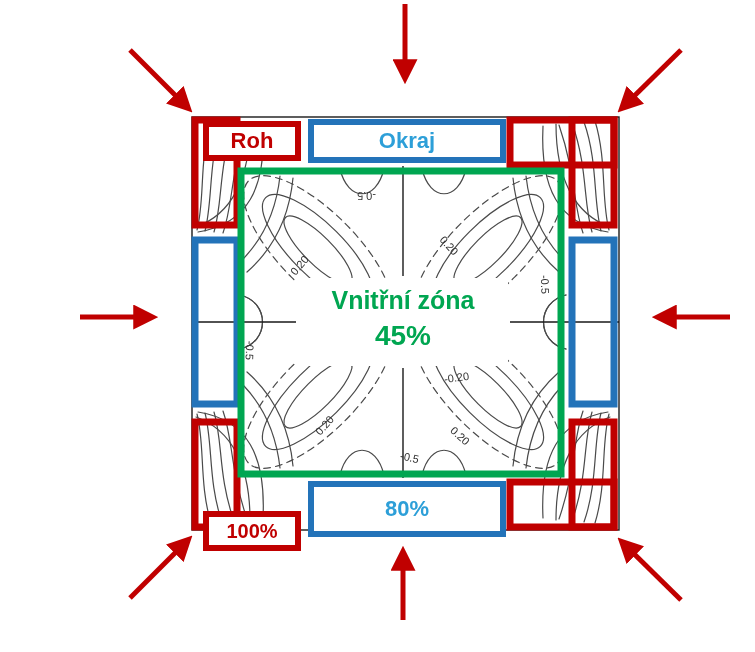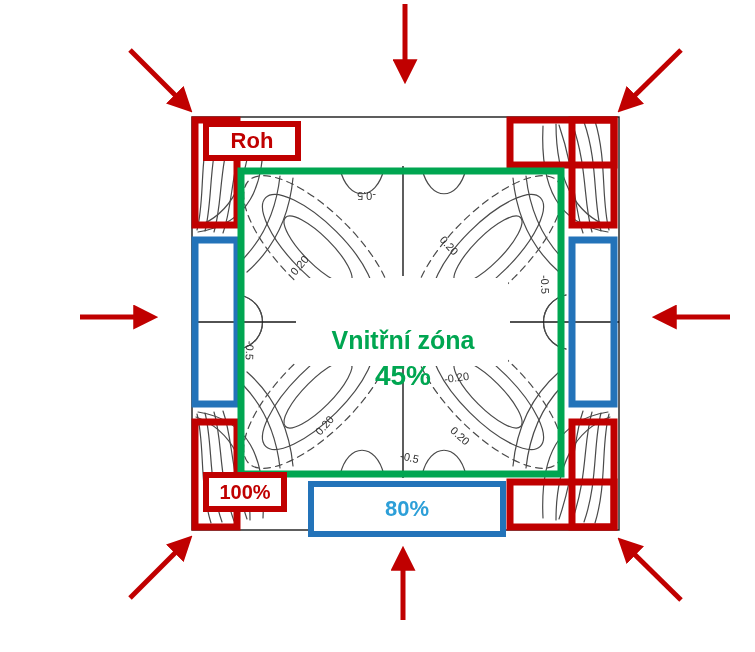--- a/index.html
+++ b/index.html
@@ -17,24 +17,24 @@
   .arrow{stroke:var(--c-red);stroke-width:5;fill:none;}
   .arrowhead{fill:var(--c-red);}
   .contour-label{fill:#333;font-size:11px;font-family:"Liberation Sans",sans-serif;}
   
   .zone-box{position:absolute;display:flex;align-items:center;justify-content:center;
             background:#fff;font-weight:bold;box-sizing:border-box;}
   .box-red{border:6px solid var(--c-red);color:var(--c-red);}
   .box-blue{border:6px solid var(--c-blue);color:var(--c-blue_text);}
   #roh-box{left:203px;top:121px;width:98px;height:40px;font-size:22px;}
   #okraj-box{left:308px;top:119px;width:198px;height:44px;font-size:22px;}
-  #pct100-box{left:203px;top:472px;width:84px;height:40px;font-size:20px;}
+  #pct100-box{left:203px;top:511px;width:98px;height:40px;font-size:20px;}
   #pct80-box{left:308px;top:481px;width:198px;height:56px;font-size:22px;}
   .center-label{position:absolute;left:253px;width:300px;text-align:center;
-                color:var(--c-green);font-weight:bold;margin-top:40px;}
+                color:var(--c-green);font-weight:bold;}
   #inner-zone-label{top:286px;font-size:25px;}
   #inner-zone-value{top:320px;font-size:28px;}
 </style>
 </head>
 <body>
 
 <div class="stage">
 
   <svg width="755" height="652" viewBox="0 0 755 652">
     <defs>
@@ -101,20 +101,23 @@
     <line class="arrow" marker-end="url(#ah)" x1="80" y1="317" x2="152" y2="317"></line>
     <line class="arrow" marker-end="url(#ah)" x1="730" y1="317" x2="658" y2="317"></line>
     <line class="arrow" marker-end="url(#ah)" x1="130" y1="598" x2="188" y2="540"></line>
     <line class="arrow" marker-end="url(#ah)" x1="403" y1="620" x2="403" y2="552"></line>
     <line class="arrow" marker-end="url(#ah)" x1="681" y1="600" x2="622" y2="542"></line>
   </svg>
 
   <div class="zone-box box-red" id="roh-box">
     <span>Roh</span>
   </div>
+  <div class="zone-box box-blue" id="okraj-box">
+    <span>Okraj</span>
+  </div>
   <div class="zone-box box-red" id="pct100-box">
     <span>100%</span>
   </div>
   <div class="zone-box box-blue" id="pct80-box">
     <span>80%</span>
   </div>
 
   <div class="center-label" id="inner-zone-label">Vnitřní zóna</div>
   <div class="center-label" id="inner-zone-value">45%</div>
 

